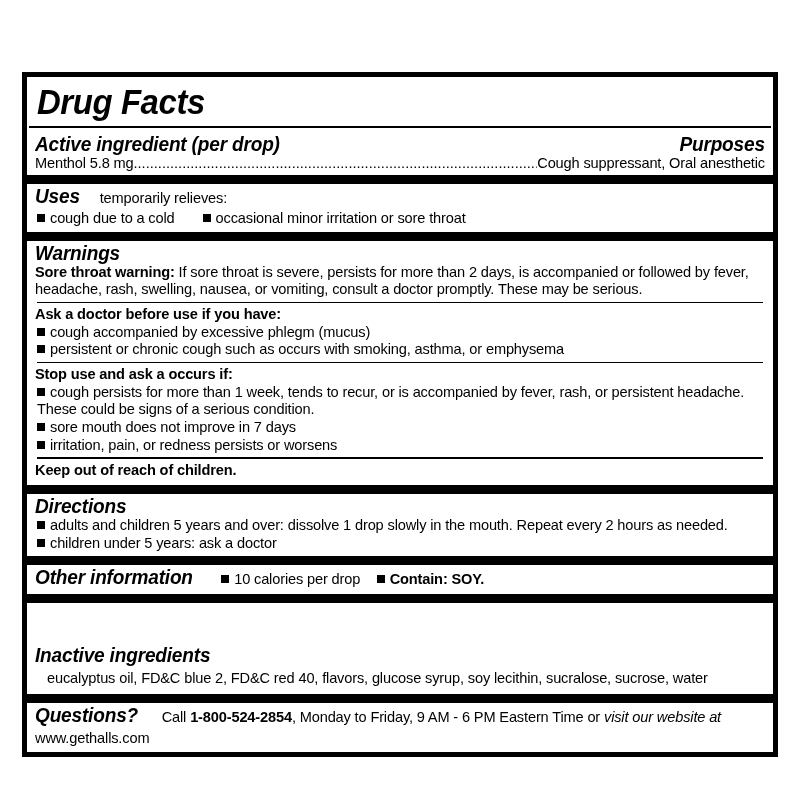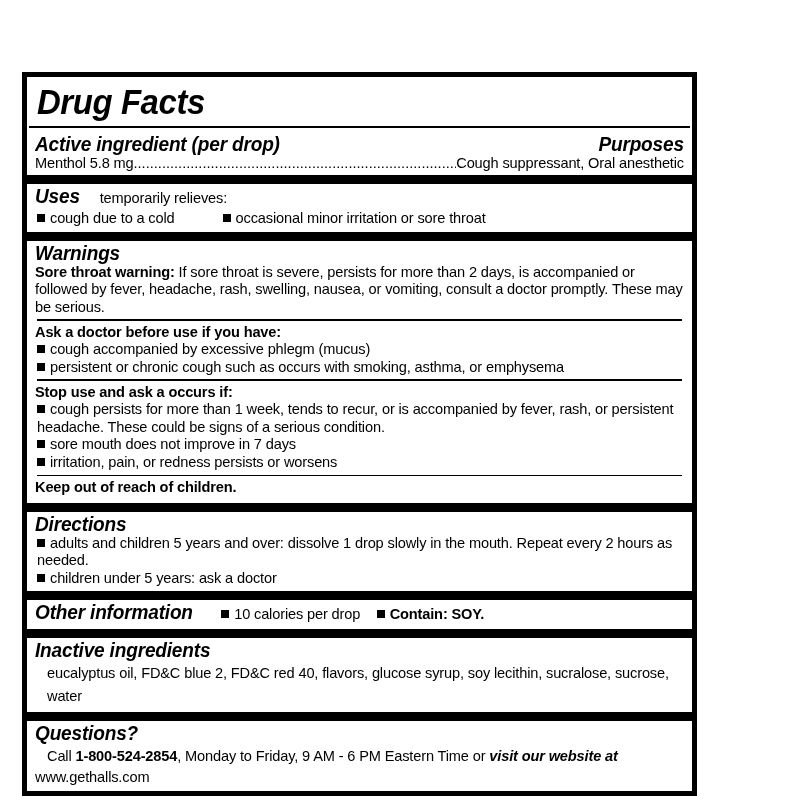--- a/index.html
+++ b/index.html
@@ -9,21 +9,21 @@
     background: #ffffff;
     font-family: "Liberation Sans", sans-serif;
     color: #000000;
     -webkit-font-smoothing: antialiased;
   }
 
   #panel {
     position: absolute;
     left: 22px;
     top: 72px;
-    width: 675px;
+    width: 756px;
     border: 5px solid #000;
     background: #fff;
   }
 
   
   .sect { padding: 0 8px; }
 
   
   .bar-thick { height: 9px; background: #000; }
   
@@ -69,21 +69,21 @@
     transform: scaleX(0.93);
     transform-origin: right center;
   }
 
   .body-txt {
     font-size: 14.6px;
     line-height: 17.4px;
     letter-spacing: -0.15px;
   }
   .body-txt b, .bold { font-weight: bold; }
-  .bi { font-weight: bold; font-style: italic; }
+  .bi { font-weight: normal; font-style: italic; }
 
   .row { overflow: hidden; }
   .inline-note {
     font-size: 14.6px;
     line-height: 23px;
     letter-spacing: -0.15px;
     display: inline-block;
     padding-left: 12px;
     vertical-align: baseline;
   }
@@ -116,32 +116,33 @@
   }
   .leader-fill {
     flex: 1 1 auto;
     overflow: hidden;
     white-space: nowrap;
     margin: 0 0px;
     letter-spacing: 0px;
     font-size: 14.6px;
   }
 
-  .two-col { display: flex; gap: 20px; }
+  .two-col { display: flex; }
   .two-col .c1 { padding-right: 26px; }
   .pad-bot-3 { padding-bottom: 3px; }
   .pad-bot-5 { padding-bottom: 4px; }
 
   .ing-body {
     font-size: 14.6px;
     line-height: 19px;
     letter-spacing: -0.15px;
   }
   .hang {
     text-indent: 0;
+    margin-top: 40px;
   }
 </style>
 </head>
 <body>
 
 <div id="panel">
 
   <div class="sect">
     <div class="title">Drug Facts</div>
   </div>

